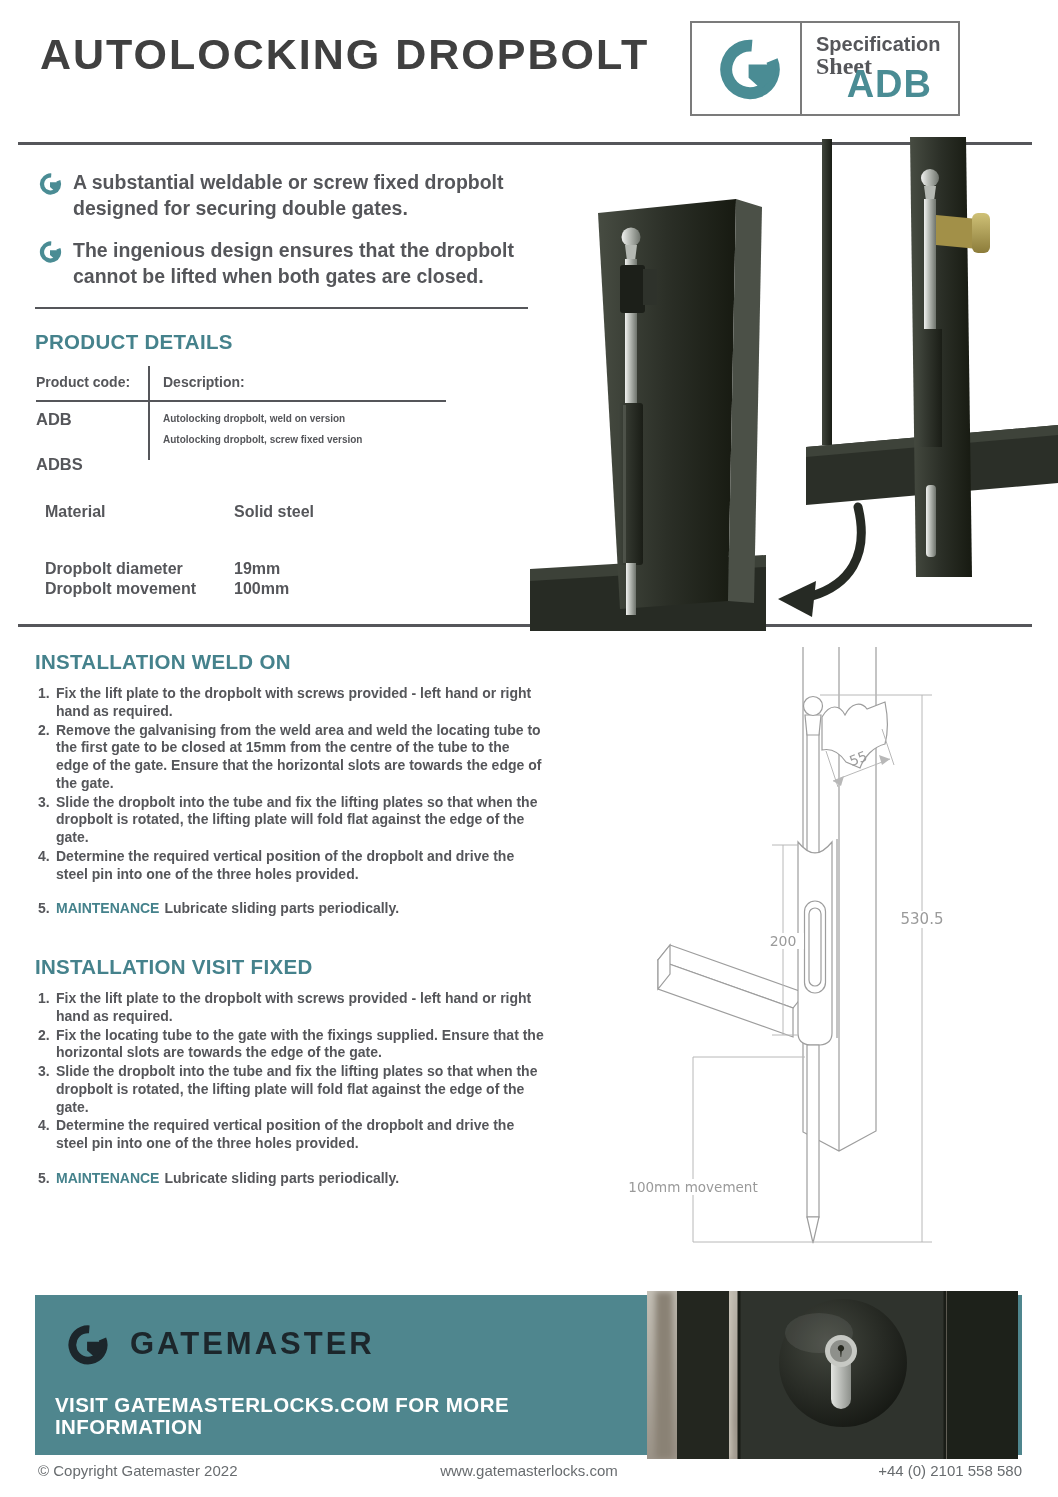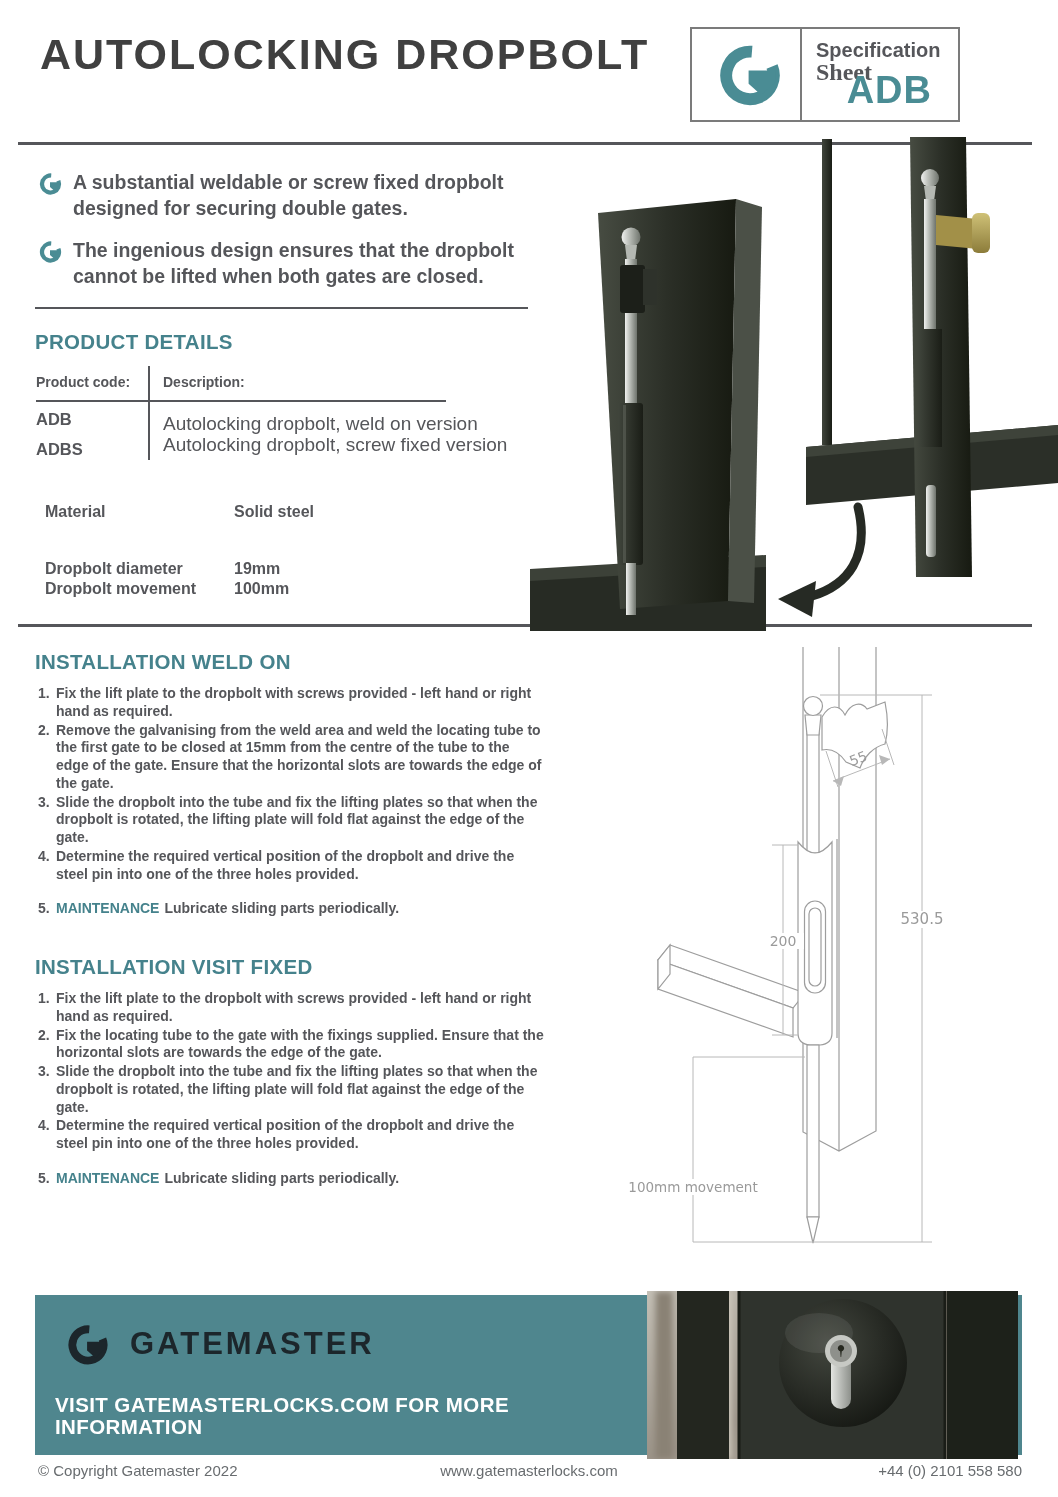--- a/index.html
+++ b/index.html
@@ -2,40 +2,40 @@
 <html><head>
 <meta charset="utf-8">
 <style>
   html,body{margin:0;padding:0;background:#ffffff;}
   #page{position:relative;width:1058px;height:1497px;background:#ffffff;overflow:hidden;
         font-family:"Liberation Sans",sans-serif;color:#55565A;}
   .abs{position:absolute;}
 
   
   #page-title{left:40px;top:30px;font-size:43px;font-weight:800;letter-spacing:2px;color:#404040;}
-  #badge{left:690px;top:27px;width:270px;height:95px;border:2px solid #7b7b7b;box-sizing:border-box;background:#fff;padding-left:47px;}
+  #badge{left:690px;top:21px;width:270px;height:95px;border:2px solid #7b7b7b;box-sizing:border-box;background:#fff;padding-left:47px;}
   #badge-divider{left:108px;top:0;width:2px;height:91px;background:#7b7b7b;}
   #badge-g{left:23px;top:10px;width:70px;height:70px;color:#4A8C94;}
   #badge-line1{left:124px;top:10px;font-size:20px;font-weight:700;color:#55565a;line-height:22px;}
   #badge-line2{left:124px;top:32px;font-size:24px;font-weight:700;color:#55565a;line-height:22px;font-family:Liberation Serif, serif;}
   #badge-code{right:26px;bottom:8px;font-size:38px;font-weight:700;color:#4A8C94;letter-spacing:1px;}
 
   .hr-full{left:18px;width:1014px;height:2.5px;background:#55565a;}
   .hr-part{left:35px;width:493px;height:2px;background:#55565a;}
 
   
   .bullet-row{left:38px;width:540px;display:flex;gap:10px;}
   .bullet-ico{width:25px;height:25px;flex:0 0 25px;color:#4A8C94;margin-top:1px;}
   .bullet-txt{font-size:19.5px;font-weight:700;color:#55565a;line-height:1.32;width:505px;}
 
   
   .sec-head{font-size:20.5px;font-weight:700;color:#45828C;letter-spacing:0.3px;}
   .tbl-hdr{font-size:14px;font-weight:700;}
   .tbl-code{font-size:16.5px;font-weight:700;}
-  .tbl-desc{font-size:19px;font-weight:400;}
+  .tbl-desc{font-size:10px;font-weight:700;}
   .spec-lab,.spec-val{font-size:16px;font-weight:700;margin-left:9px;}
   #tbl-vline{left:148px;top:366px;width:1.5px;height:94px;background:#55565a;}
   #tbl-hline{left:36px;top:400px;width:410px;height:1.5px;background:#55565a;}
 
   
   .steps{left:38px;width:508px;}
   .step{display:flex;margin:0 0 1px 0;}
   .step-num{flex:0 0 18px;font-size:14px;font-weight:700;color:#55565a;line-height:1.27;}
   .step-txt{font-size:14px;font-weight:700;color:#55565a;line-height:1.27;}
   .maint{margin-top:17px;}
@@ -96,21 +96,21 @@
 
   <div class="abs hr-part" style="top:307px"></div>
 
   <div class="abs sec-head" style="left:35px;top:330px">PRODUCT DETAILS</div>
 
   <div class="abs tbl-hdr" style="left:36px;top:374px">Product code:</div>
   <div class="abs tbl-hdr" style="left:163px;top:374px">Description:</div>
   <div class="abs" id="tbl-vline"></div>
   <div class="abs" id="tbl-hline"></div>
   <div class="abs tbl-code" style="left:36px;top:410px">ADB</div>
-  <div class="abs tbl-code" style="left:36px;top:440px">ADBS</div>
+  <div class="abs tbl-code" style="left:36px;top:455px">ADBS</div>
   <div class="abs tbl-desc" style="left:163px;top:413px">Autolocking dropbolt, weld on version</div>
   <div class="abs tbl-desc" style="left:163px;top:434px">Autolocking dropbolt, screw fixed version</div>
 
   <div class="abs spec-lab" style="left:36px;top:503px">Material</div>
   <div class="abs spec-val" style="left:225px;top:503px">Solid steel</div>
   <div class="abs spec-lab" style="left:36px;top:560px">Dropbolt diameter</div>
   <div class="abs spec-val" style="left:225px;top:560px">19mm</div>
   <div class="abs spec-lab" style="left:36px;top:580px">Dropbolt movement</div>
   <div class="abs spec-val" style="left:225px;top:580px">100mm</div>
 

